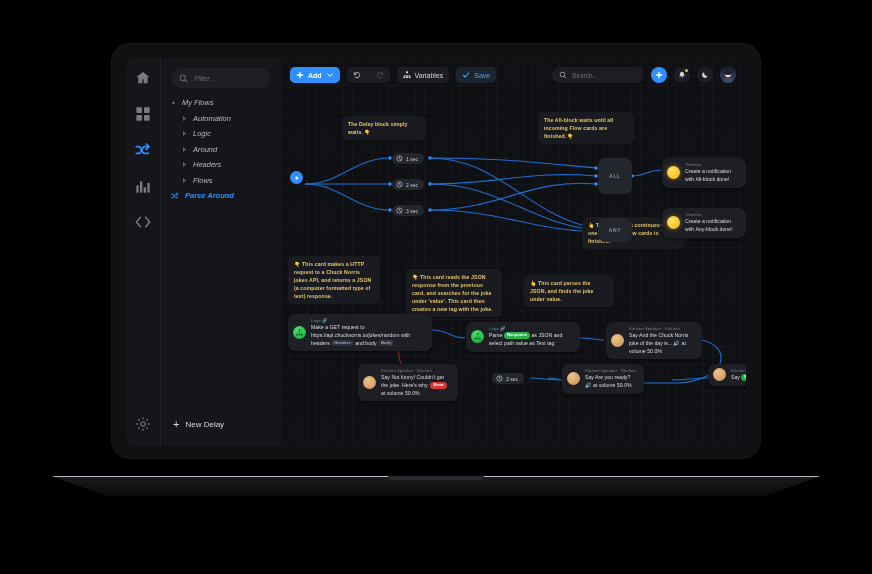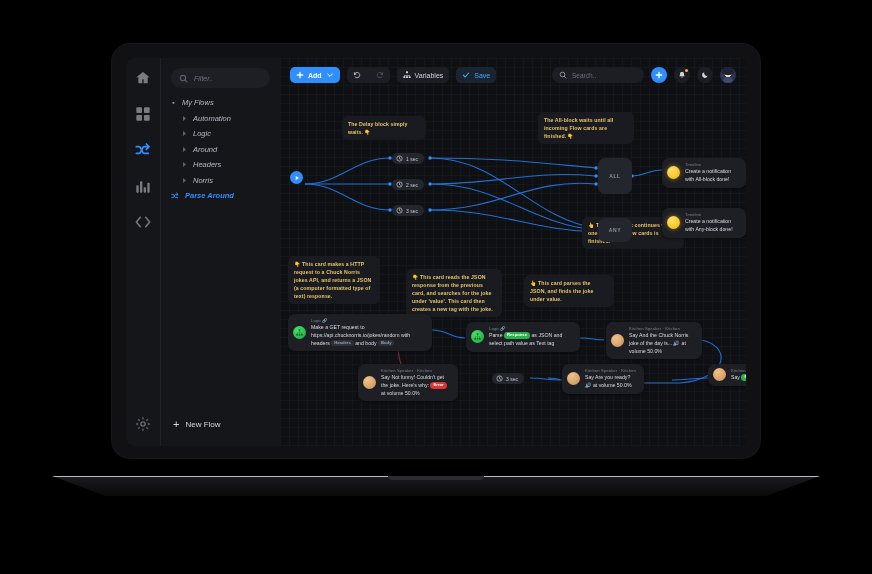--- a/index.html
+++ b/index.html
@@ -280,21 +280,21 @@
             <div class="tree-row child">
               <svg class="caret" viewBox="0 0 10 10" fill="#9aa0ab">
                   <path d="M2 0l6 5-6 5z"></path>
                 </svg>
               <span class="tree-label">Headers</span>
             </div>
             <div class="tree-row child">
               <svg class="caret" viewBox="0 0 10 10" fill="#9aa0ab">
                   <path d="M2 0l6 5-6 5z"></path>
                 </svg>
-              <span class="tree-label">Norris</span>
+              <span class="tree-label">Flows</span>
             </div>
             <div class="tree-row active">
               <svg class="flow-glyph" viewBox="0 0 24 24" fill="none" stroke="#2f8fff" stroke-width="3" stroke-linecap="round">
                 <path d="M2 7h4c4 0 4 10 8 10h6"></path>
                   <path d="M2 17h4c4 0 4-10 8-10h6"></path>
                   <path d="M17 3l4 4-4 4"></path>
               </svg>
               <span class="tree-label">Parse Around</span>
             </div>
           </div>
@@ -305,21 +305,21 @@
         <div class="gear-wrap">
           <span class="rail-btn">
             <svg class="rail-icon" viewBox="0 0 24 24" fill="none" stroke="#b6bac3" stroke-width="2">
               <circle cx="12" cy="12" r="3.2"></circle>
               <path d="M12 1.8v3M12 19.2v3M1.8 12h3M19.2 12h3M4.8 4.8l2.1 2.1M17.1 17.1l2.1 2.1M19.2 4.8l-2.1 2.1M6.9 17.1l-2.1 2.1"></path>
             </svg>
           </span>
         </div>
         <div class="newflow">
           <span class="newflow-plus">+</span>
-          <span class="newflow-label">New Flow</span>
+          <span class="newflow-label">New Delay</span>
         </div>
       </div>
     </div>
 
     <div class="canvas">
 
       <div class="toolbar">
         <div class="tb-btn primary">
           <svg class="tb-ico" viewBox="0 0 24 24" fill="none" stroke="#fff" stroke-width="4" stroke-linecap="round">
               <path d="M12 4v16M4 12h16"></path>

